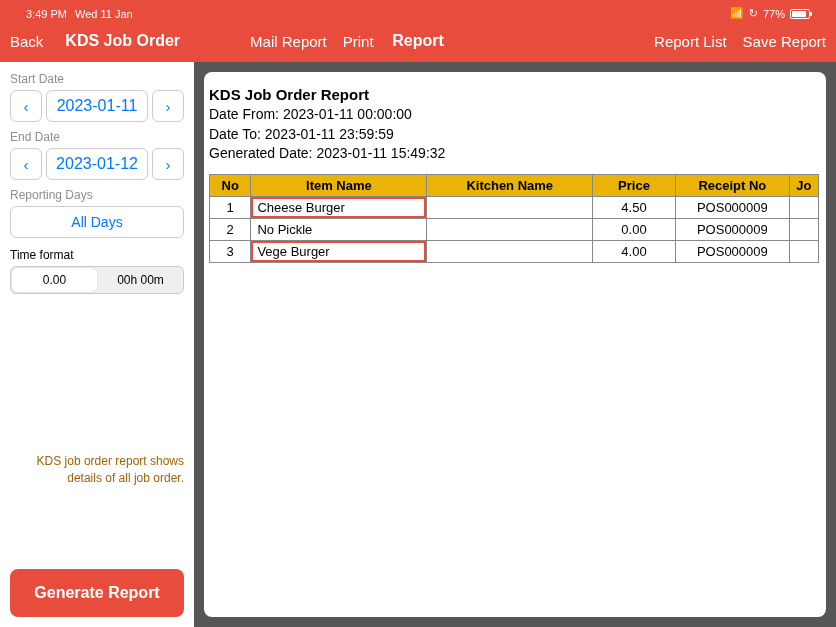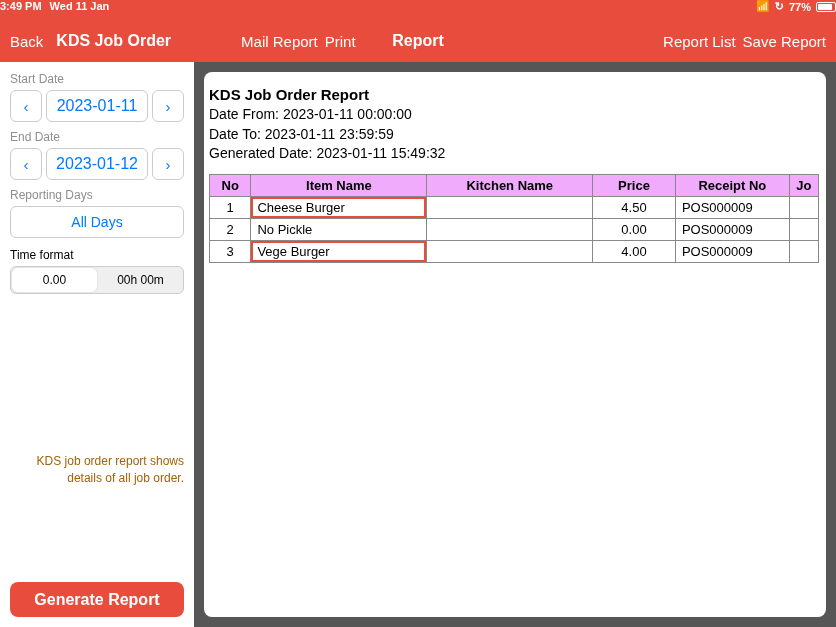--- a/index.html
+++ b/index.html
@@ -1,60 +1,60 @@
 <!DOCTYPE html>
 <html><head>
 <meta charset="utf-8">
 <style>
   * { box-sizing: border-box; margin: 0; padding: 0; }
   html, body { width: 836px; height: 627px; font-family: -apple-system, Helvetica, Arial, sans-serif; background: #000; }
   .device { width: 836px; height: 627px; position: relative; background: #fff; }
 
   
-  .statusbar { height: 20px; background: #e74c3c; color: #fff; display: flex; align-items: flex-start; justify-content: space-between; padding: 0 0; font-size: 11px; font-weight: 700; }
+  .statusbar { height: 20px; background: #e74c3c; color: #fff; display: flex; align-items: flex-end; justify-content: space-between; padding: 0 26px; font-size: 11px; font-weight: 400; }
   .statusbar .left { display: flex; gap: 8px; }
   .statusbar .right { display: flex; align-items: center; gap: 5px; }
   .battery-icon { display: inline-block; width: 20px; height: 10px; border: 1px solid #fff; border-radius: 2px; position: relative; }
   .battery-icon::after { content: ""; position: absolute; right: -3px; top: 2px; width: 2px; height: 4px; background: #fff; border-radius: 0 1px 1px 0; }
   .battery-icon .fill { position: absolute; left: 1px; top: 1px; bottom: 1px; width: 80%; background: #fff; border-radius: 1px; }
 
   
   .navbar { height: 42px; background: #e74c3c; color: #fff; display: flex; align-items: center; padding: 0 10px; position: relative; }
-  .navbar .nav-left, .navbar .nav-right { display: flex; gap: 7px; align-items: center; }
+  .navbar .nav-left, .navbar .nav-right { display: flex; gap: 16px; align-items: center; }
   .navbar .nav-center { position: absolute; left: 50%; transform: translateX(-50%); font-size: 16px; font-weight: 600; }
   .navbar .nav-title { font-size: 16px; font-weight: 600; margin-left: 6px; }
   .navbar .nav-btn { font-size: 15px; cursor: pointer; }
   .nav-right { margin-left: auto; }
 
   
   .content { display: flex; height: calc(627px - 62px); }
   .sidebar { width: 194px; background: #fff; padding: 10px 10px 10px 10px; display: flex; flex-direction: column; position: relative; }
   .sidebar label.small { font-size: 12px; color: #8e8e93; display: block; margin-bottom: 4px; }
   .date-row { display: flex; gap: 4px; margin-bottom: 8px; }
   .arrow-btn { width: 32px; height: 32px; border: 1px solid #ccc; border-radius: 6px; background: #fff; display: flex; align-items: center; justify-content: center; color: #007aff; font-size: 15px; cursor: pointer; }
   .date-field { flex: 1; height: 32px; border: 1px solid #ccc; border-radius: 6px; background: #fff; color: #007aff; font-size: 16px; display: flex; align-items: center; justify-content: center; }
   .alldays { height: 32px; border: 1px solid #ccc; border-radius: 6px; display: flex; align-items: center; justify-content: center; color: #007aff; font-size: 14px; margin-bottom: 10px; }
   .tf-label { font-size: 12px; color: #000; margin-bottom: 4px; display:block;}
   .segmented { height: 28px; border: 1px solid #ccc; border-radius: 6px; display: flex; background: #efefef; overflow: hidden; font-size: 12px; }
   .segmented .seg { flex: 1; display: flex; align-items: center; justify-content: center; border-radius: 11px; }
   .segmented .seg.active { background: #fff; border-radius: 6px; box-shadow: 0 0 2px rgba(0,0,0,0.15); margin:1px;}
   .help-text { margin-top: auto; font-size: 12px; color: #a16207; line-height: 1.4; margin-bottom: 130px; text-align: right; }
-  .generate { position: absolute; bottom: 10px; left: 10px; right: 10px; height: 35px; background: #e74c3c; color: #fff; border: none; border-radius: 8px; font-size: 16px; font-weight: 600; cursor: pointer; }
+  .generate { position: absolute; bottom: 10px; left: 10px; right: 10px; height: 48px; background: #e74c3c; color: #fff; border: none; border-radius: 8px; font-size: 16px; font-weight: 600; cursor: pointer; }
 
   .report-area { flex: 1; background: #565656; padding: 10px; }
   .paper { background: #fff; border-radius: 8px; height: 100%; padding: 14px 0 14px 5px; overflow: hidden; position: relative; }
   .paper h3 { font-size: 15px; font-weight: 700; margin-bottom: 2px; }
   .paper .meta { font-size: 14px; line-height: 1.4; margin-bottom: 10px; }
 
   table.report { border-collapse: collapse; font-size: 13px; width: 610px; }
   table.report th, table.report td { border: 1px solid #888; padding: 3px 6px; height: 22px; }
-  table.report th { background: #f0abfc; font-weight: 600; text-align: center; }
+  table.report th { background: #eab308; font-weight: 600; text-align: center; }
   table.report td.num { text-align: center; width: 40px; }
   table.report td.price { text-align: center; width: 80px; }
-  table.report td.receipt { text-align: left; width: 110px; }
+  table.report td.receipt { text-align: center; width: 110px; }
   table.report td.item { width: 170px; position: relative; }
   table.report td.kitchen { width: 160px; }
   table.report th.partial { width: 24px; }
   .hl { box-shadow: inset 0 0 0 2px #e74c3c; }
 
   .wifi-icon, .rot-icon { font-size: 11px; }
 </style>
 </head>
 <body>
 

